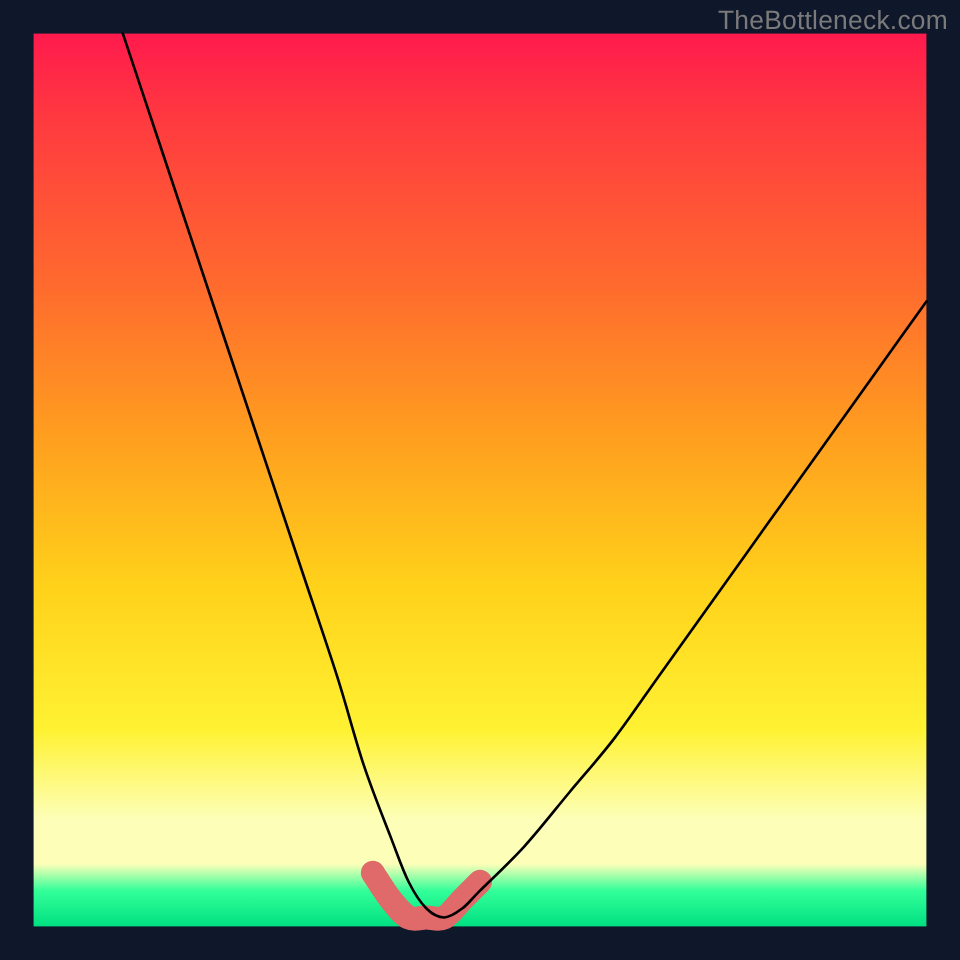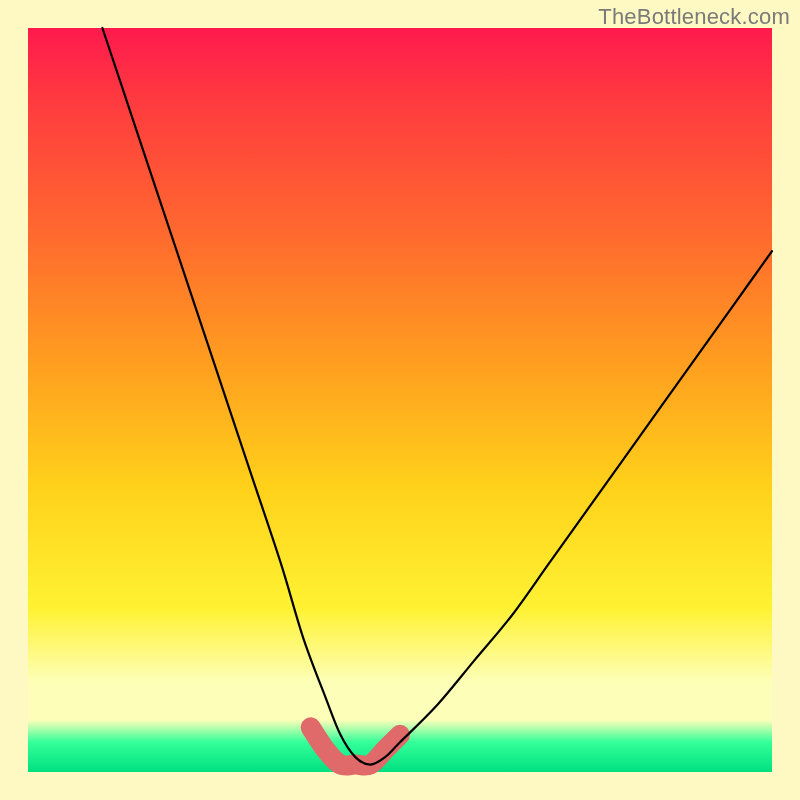--- a/index.html
+++ b/index.html
@@ -10,21 +10,21 @@
     background: #000;
     overflow: hidden;
     font-family: Arial, Helvetica, sans-serif;
   }
   .frame {
     position: absolute;
     left: 0;
     top: 0;
     width: 800px;
     height: 800px;
-    background: #fef9c3;
+    background: #0f172a;
     text-align: right;
   }
   .plot {
     position: absolute;
     left: 28px;
     top: 28px;
     width: 744px;
     height: 744px;
     
     background: linear-gradient(

